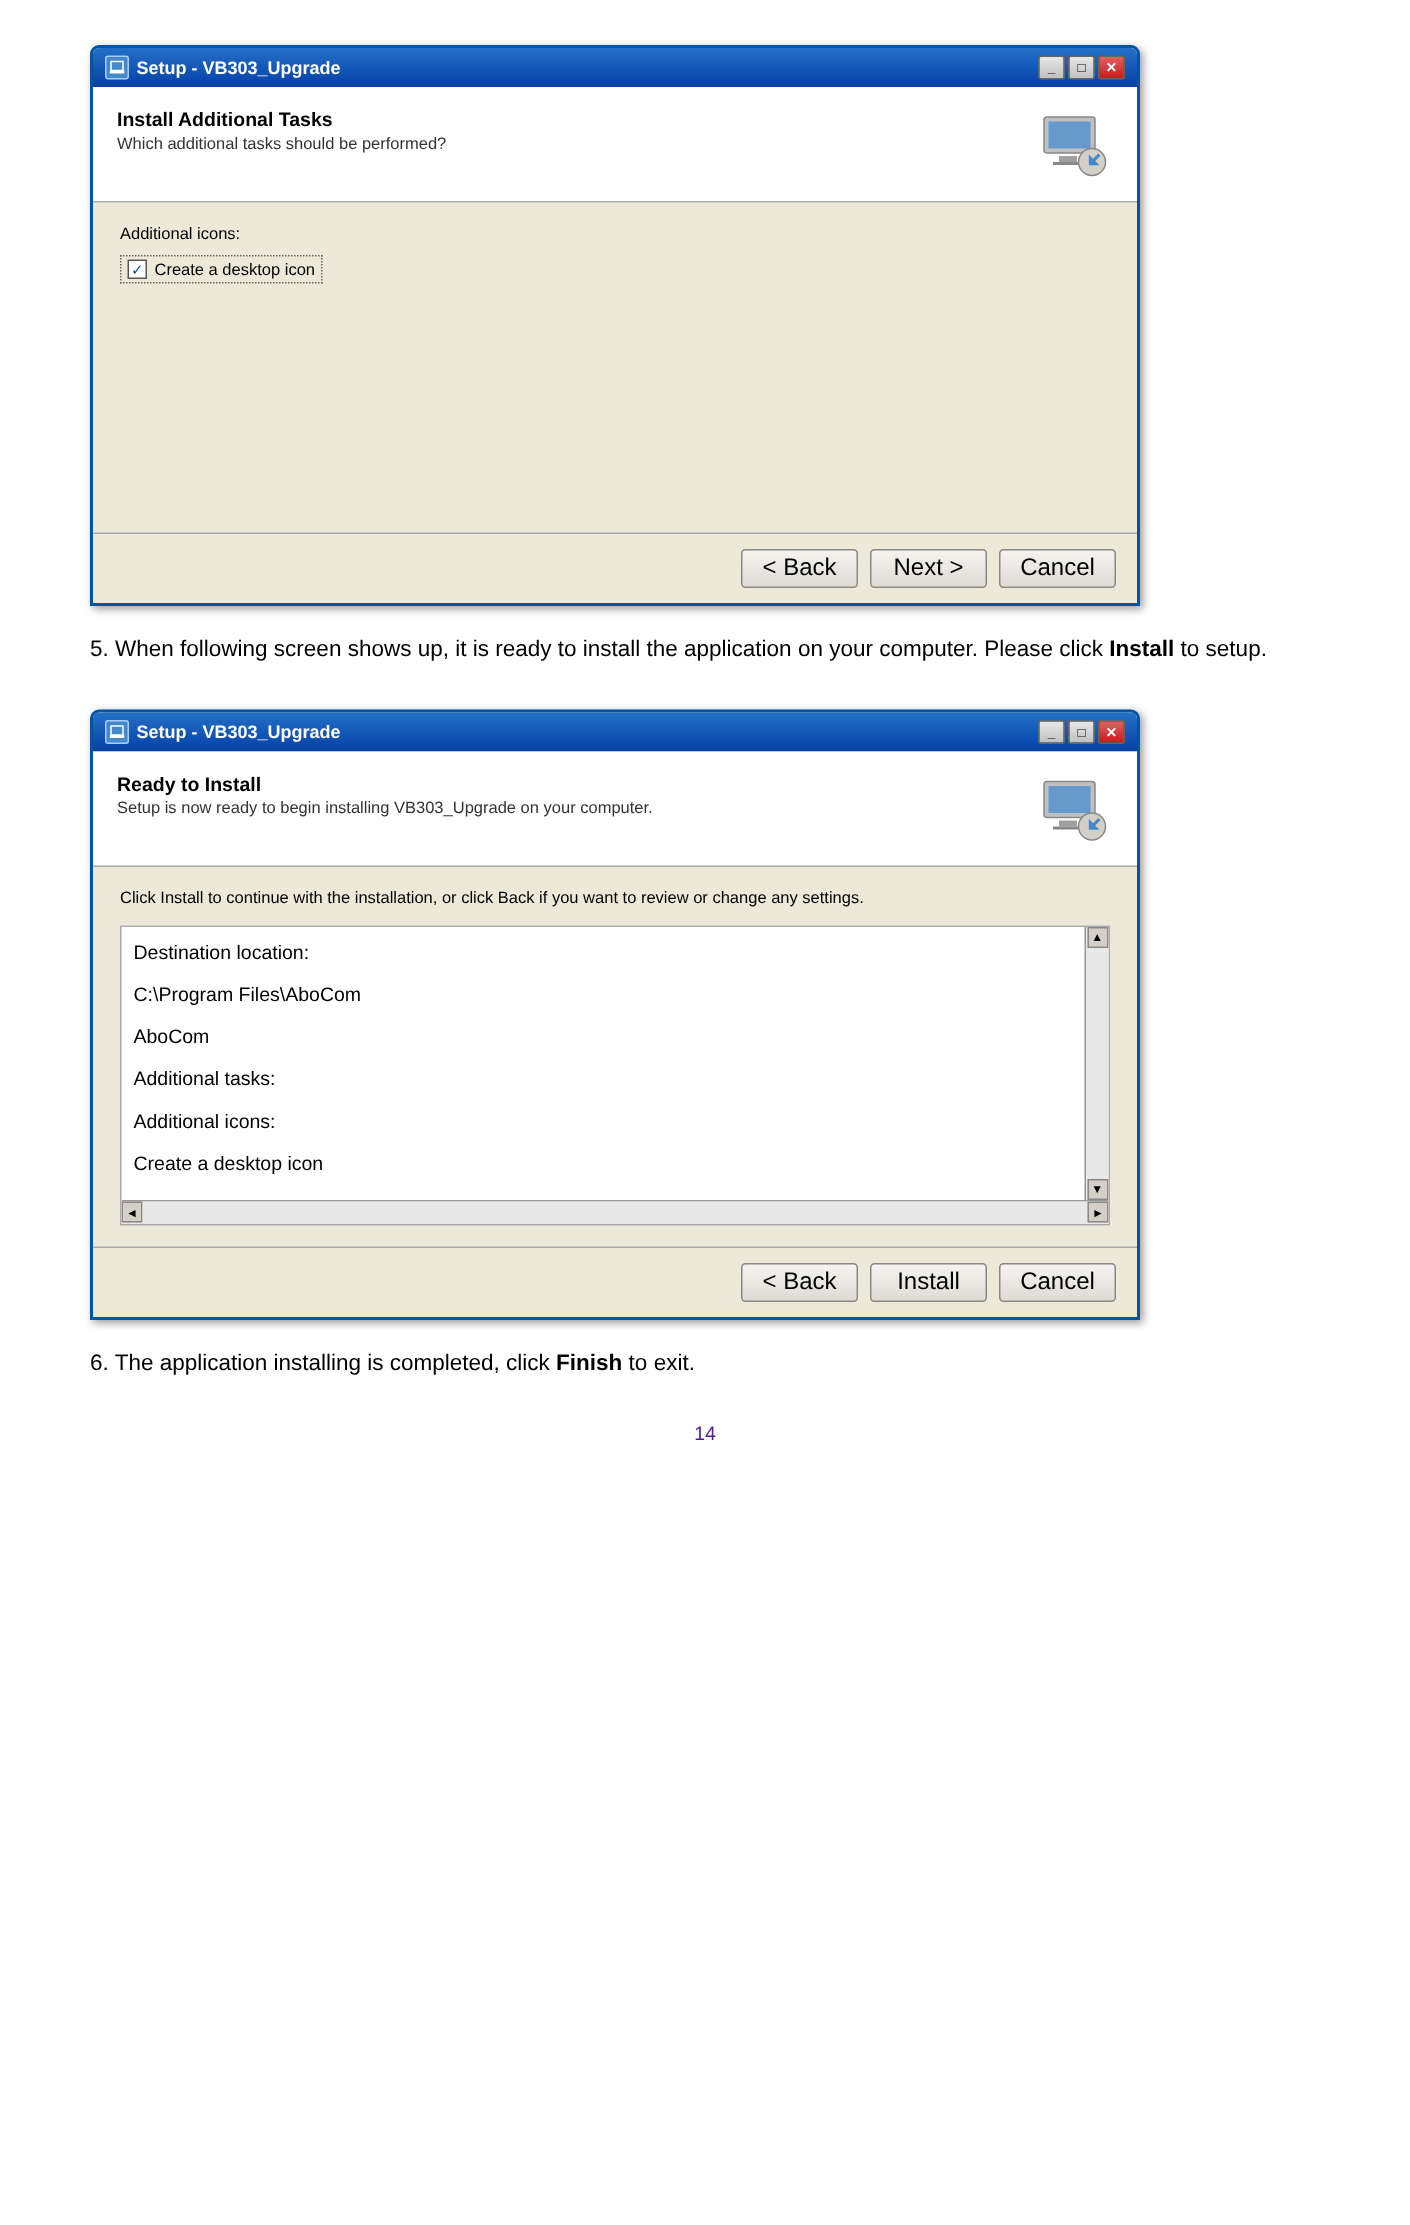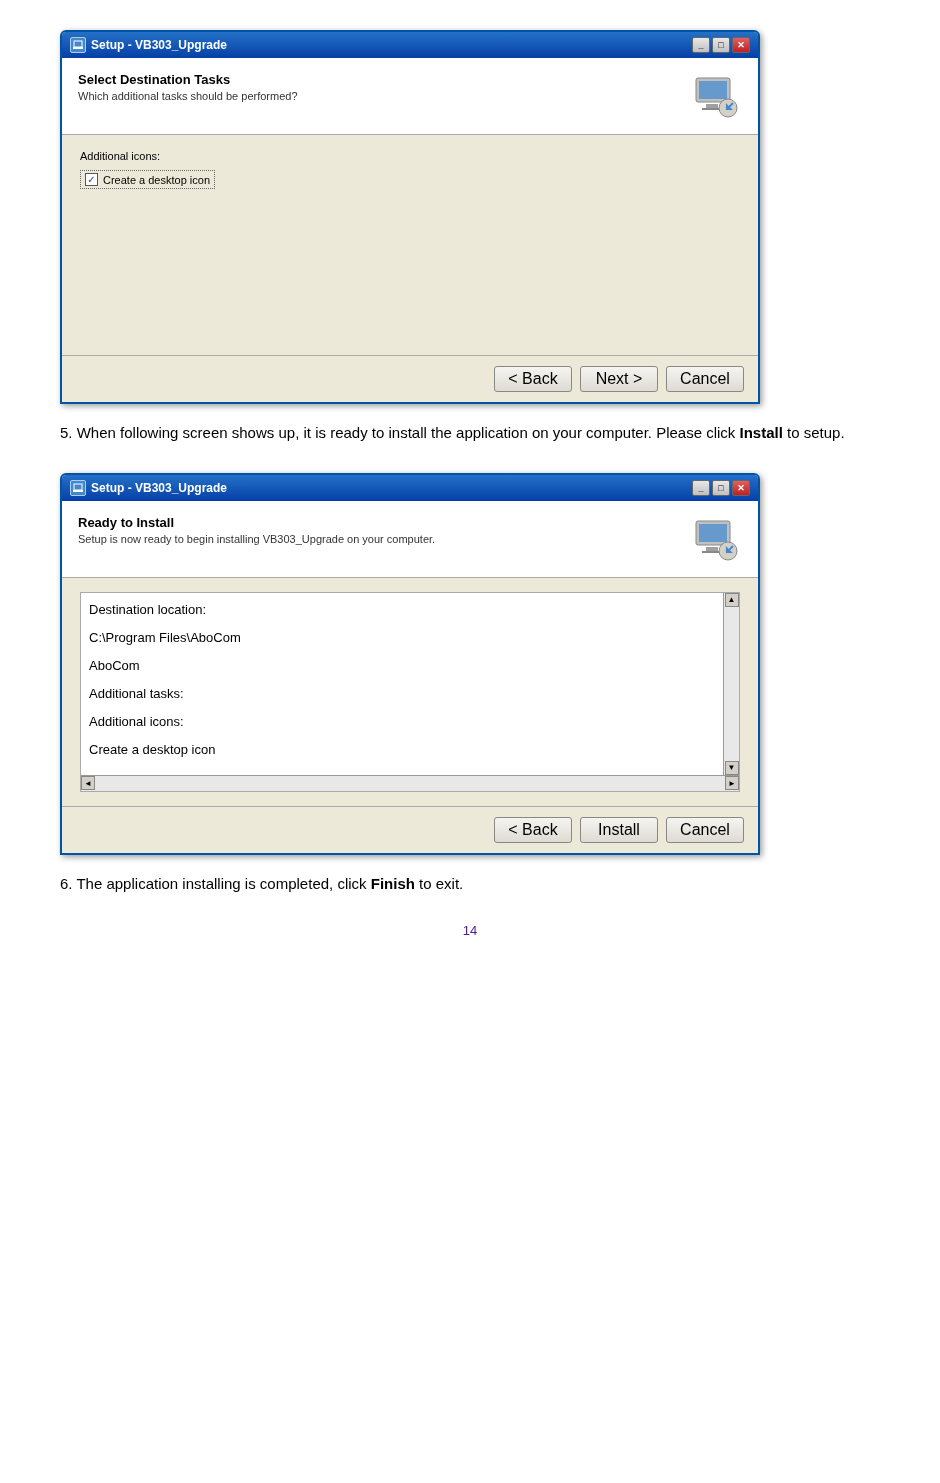--- a/index.html
+++ b/index.html
@@ -258,21 +258,21 @@
       </div>
       <div class="dialog-titlebar-buttons">
         <div class="title-btn">_</div>
         <div class="title-btn">□</div>
         <div class="title-btn close">✕</div>
       </div>
     </div>
 
     <div class="dialog-header">
       <div class="dialog-header-text">
-        <h2>Select Destination Tasks</h2>
+        <h2>Install Additional Tasks</h2>
         <p>Which additional tasks should be performed?</p>
       </div>
       <div class="dialog-header-icon">
         <svg class="computer-icon" viewBox="0 0 48 48" xmlns="http://www.w3.org/2000/svg">
           <rect x="4" y="6" width="34" height="24" rx="2" fill="#c0c0c0" stroke="#888" stroke-width="1"></rect>
           <rect x="7" y="9" width="28" height="18" fill="#6699cc"></rect>
           <rect x="14" y="32" width="12" height="4" fill="#a0a0a0"></rect>
           <rect x="10" y="36" width="20" height="2" fill="#888"></rect>
           <ellipse cx="36" cy="36" rx="9" ry="9" fill="#d4d0c8" stroke="#888" stroke-width="1"></ellipse>
           <path d="M33 36 L38 31 L38 35 L43 35 L43 37 L38 37 L38 41 Z" fill="#4488cc" transform="rotate(-45 36 36)"></path>
@@ -332,20 +332,21 @@
           <rect x="7" y="9" width="28" height="18" fill="#6699cc"></rect>
           <rect x="14" y="32" width="12" height="4" fill="#a0a0a0"></rect>
           <rect x="10" y="36" width="20" height="2" fill="#888"></rect>
           <ellipse cx="36" cy="36" rx="9" ry="9" fill="#d4d0c8" stroke="#888" stroke-width="1"></ellipse>
           <path d="M33 36 L38 31 L38 35 L43 35 L43 37 L38 37 L38 41 Z" fill="#4488cc" transform="rotate(-45 36 36)"></path>
         </svg>
       </div>
     </div>
 
     <div class="dialog-body">
+      <p>Click Install to continue with the installation, or click Back if you want to review or change any settings.</p>
 
       <div style="position:relative; border: 1px solid #aaa; background: white; height: 200px; overflow: hidden;">
         <div style="padding: 8px 20px 8px 8px; font-size: 13px; line-height: 1.7;">
           <p>Destination location:</p>
           <p>    C:\Program Files\AboCom</p>
           <p>    AboCom</p>
           <p>Additional tasks:</p>
           <p>    Additional icons:</p>
           <p>        Create a desktop icon</p>
         </div>

